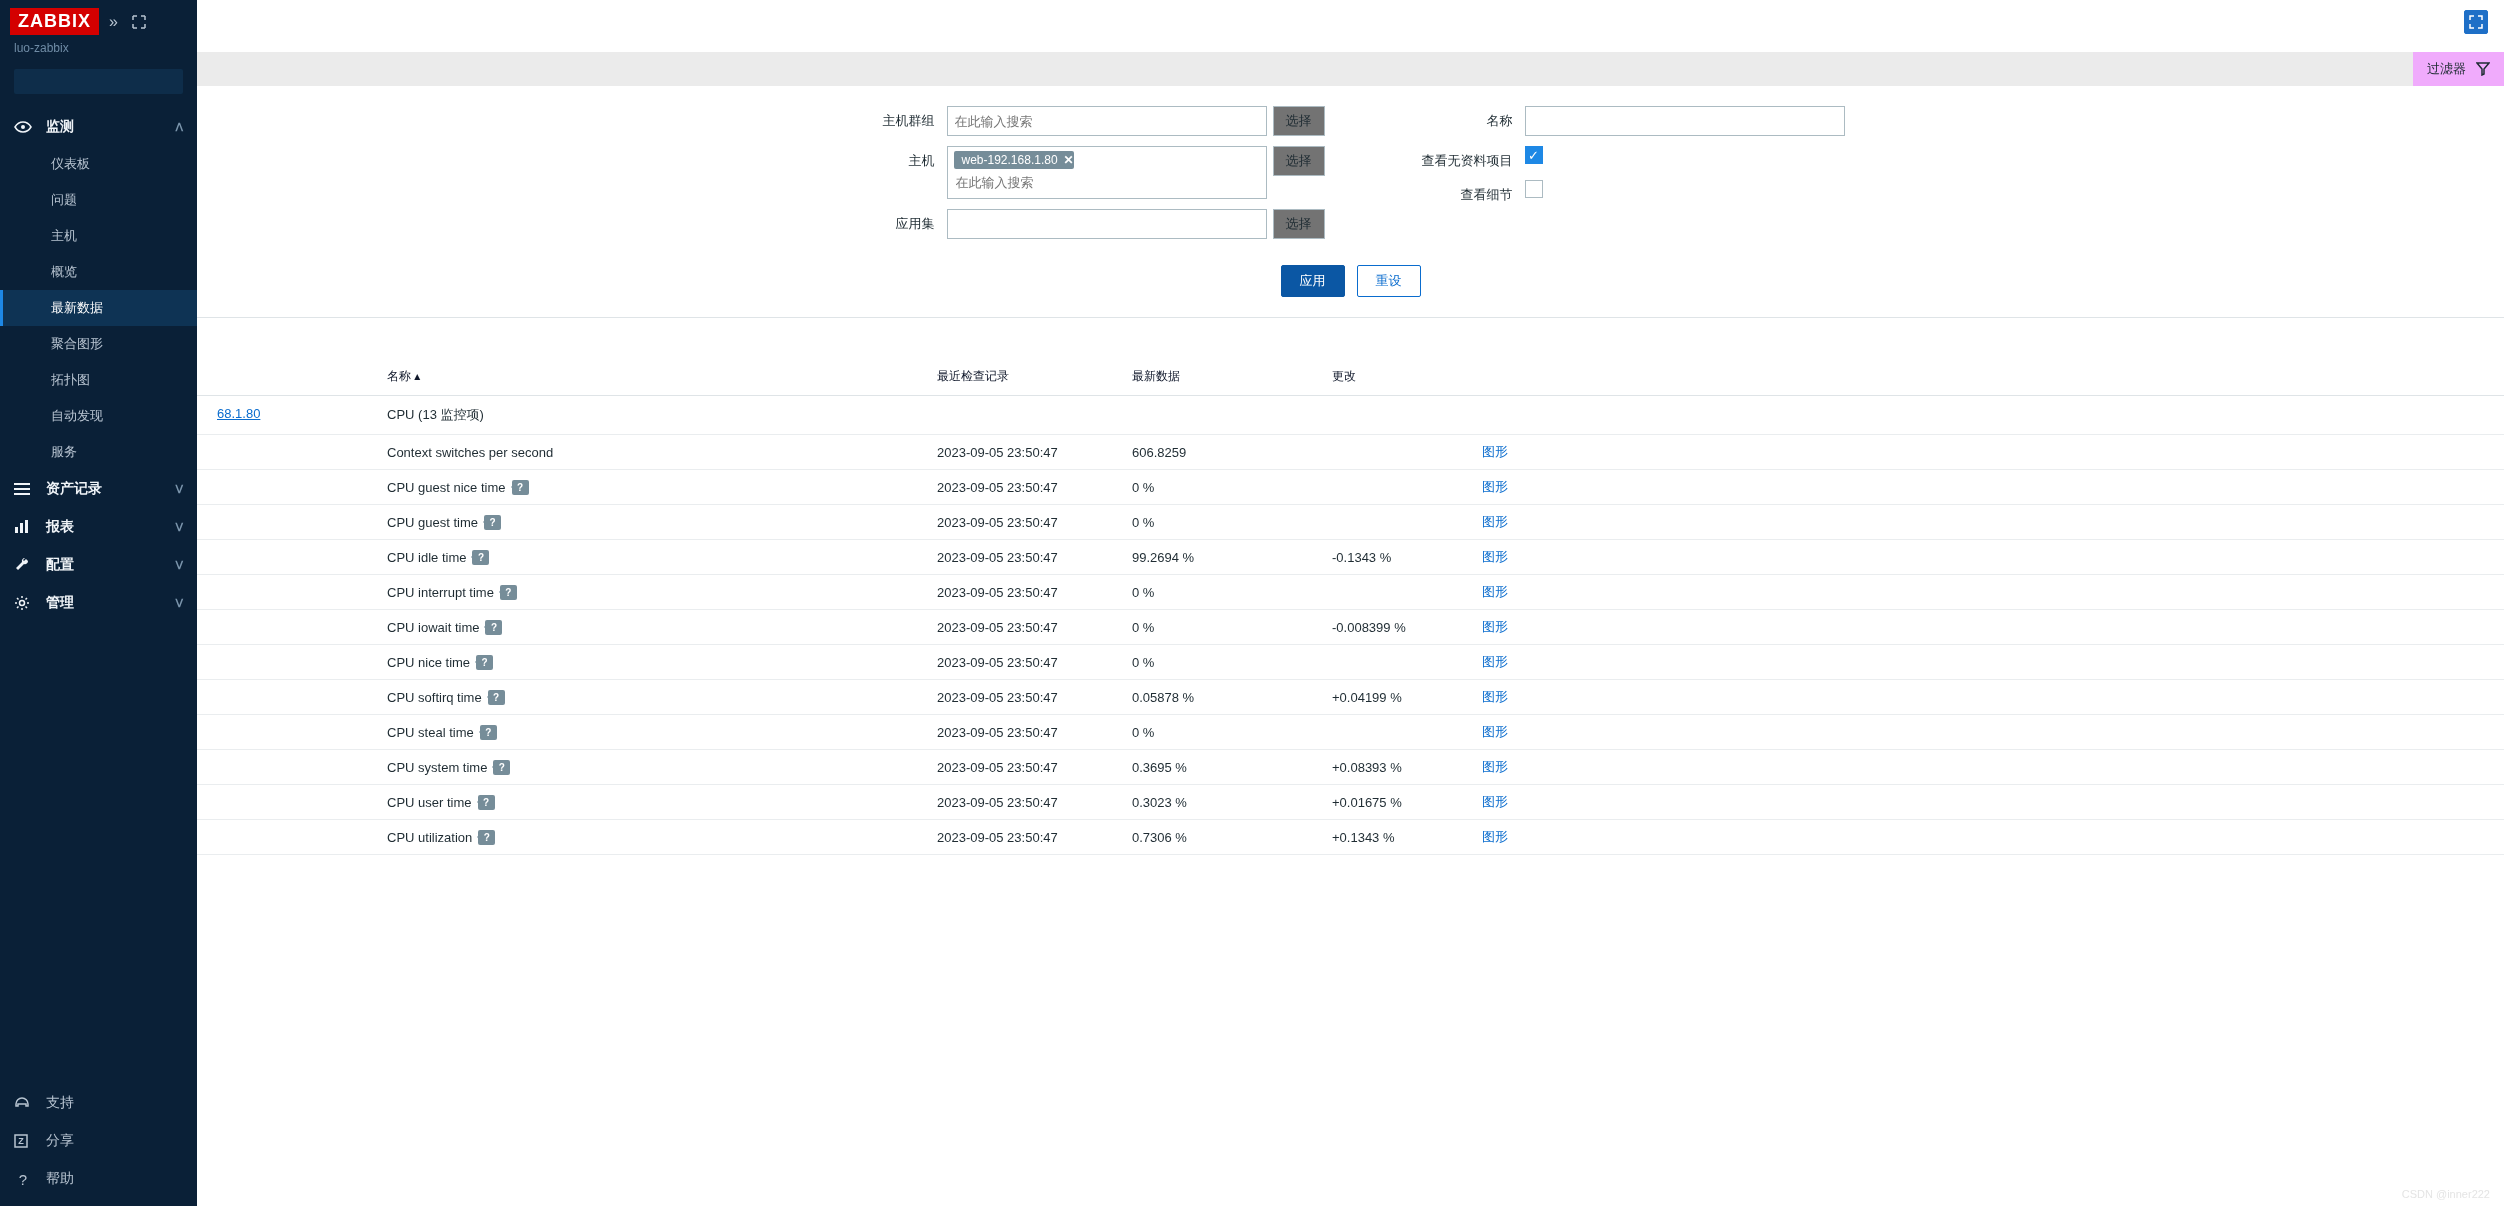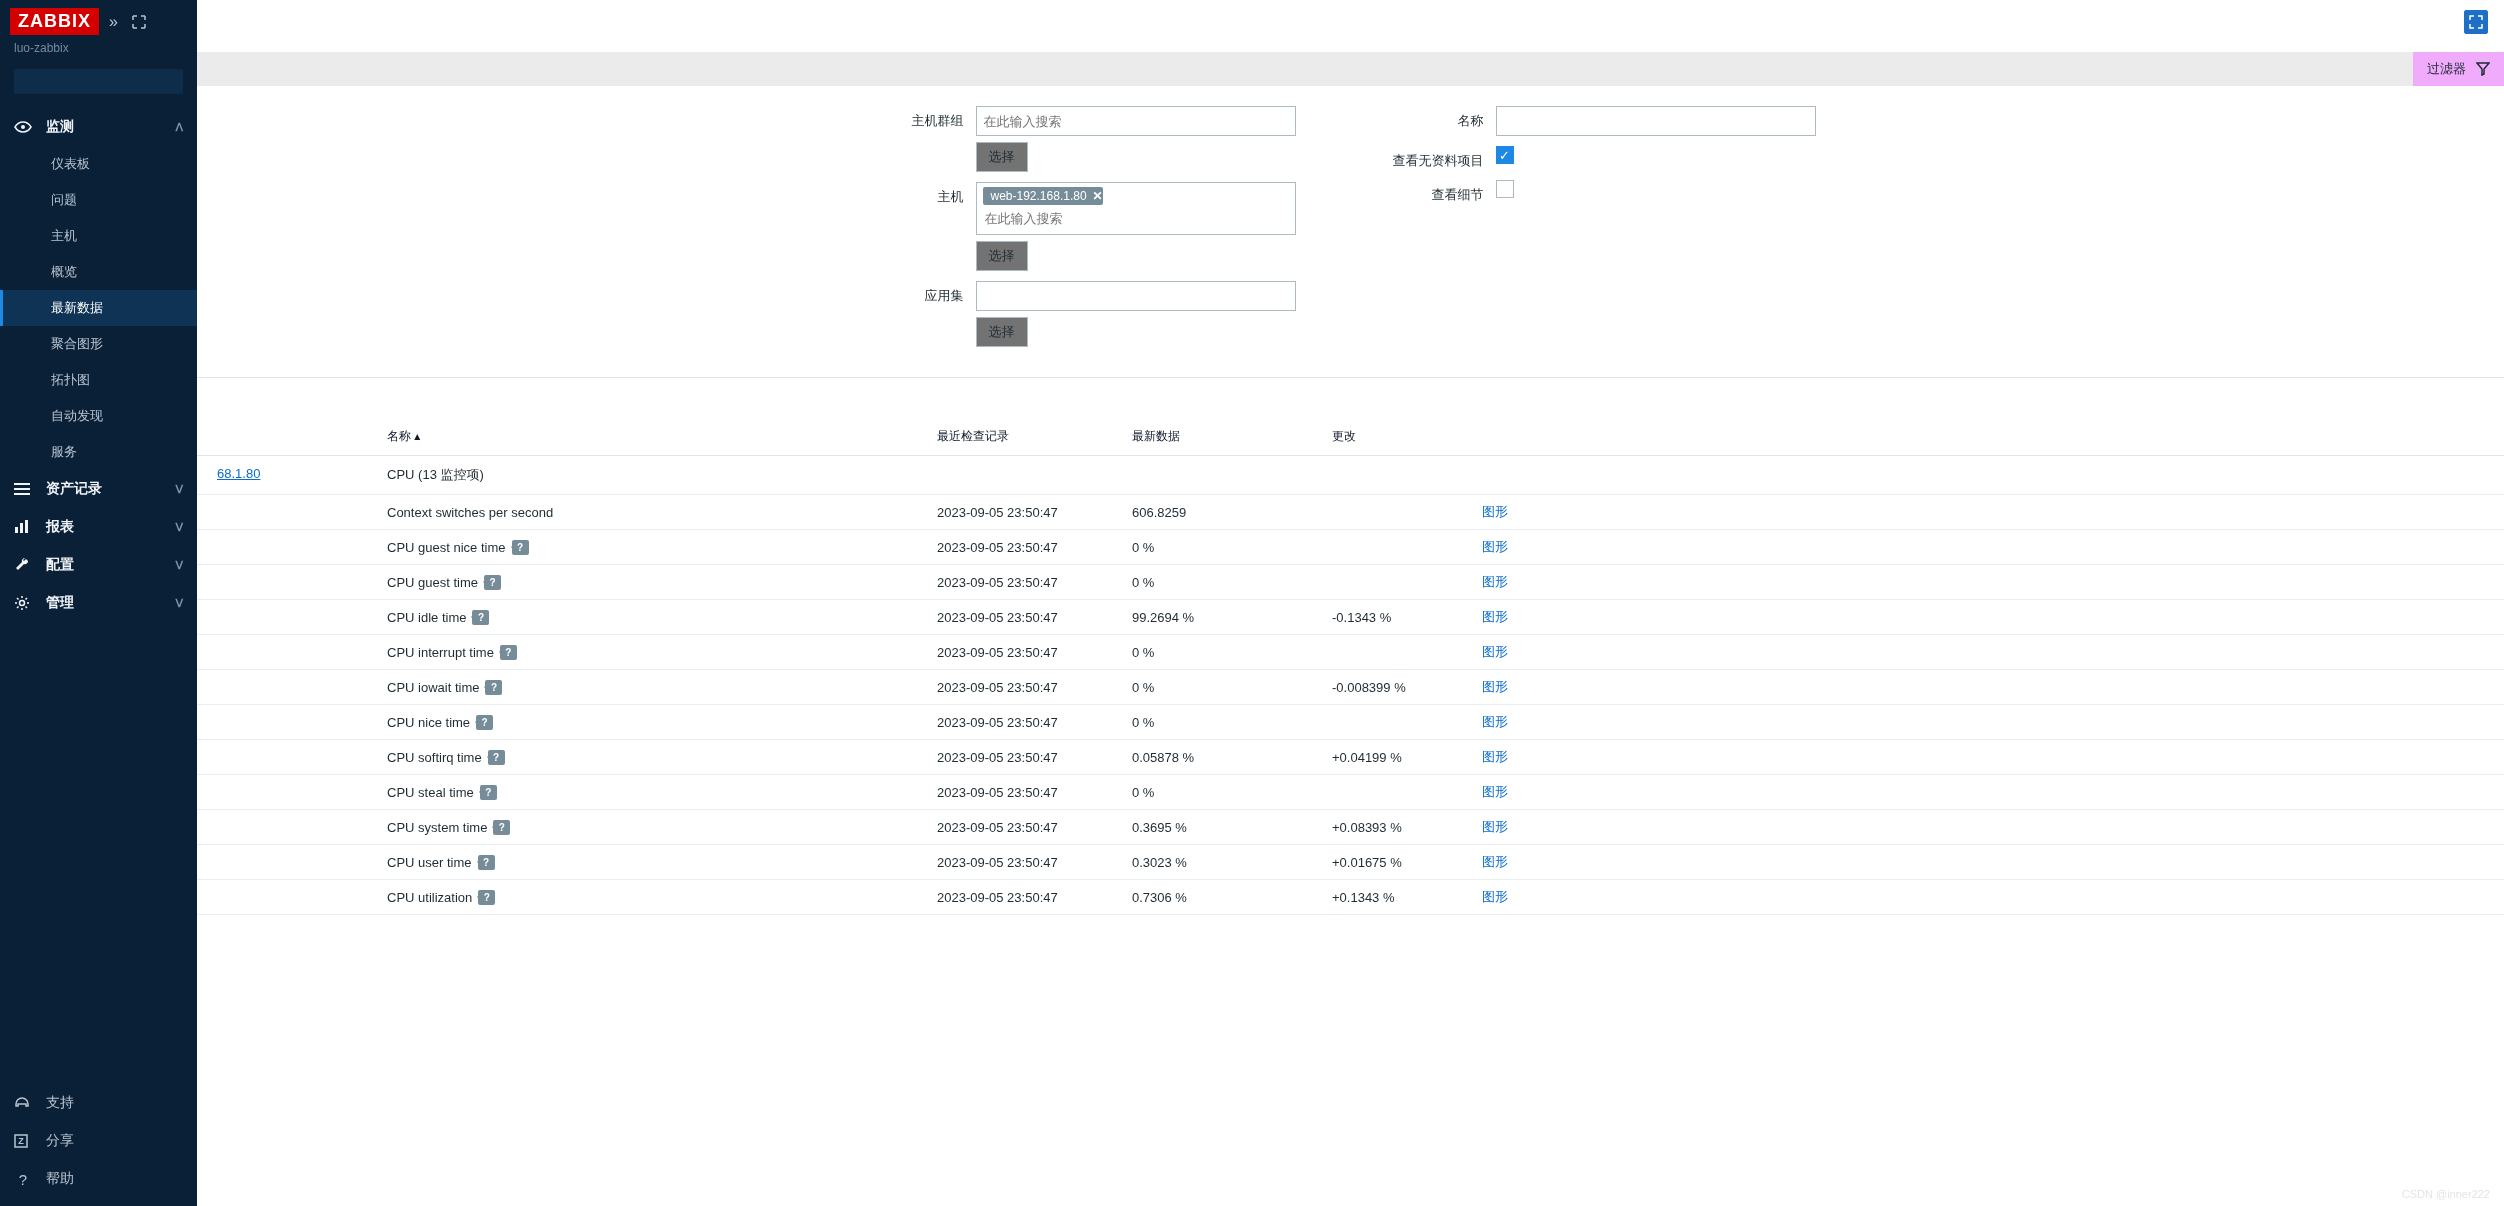--- a/index.html
+++ b/index.html
@@ -32,21 +32,21 @@
 .kiosk-btn { background: #1e6fc7; border: 1px solid #1e6fc7; border-radius: 2px; width: 24px; height: 24px; display: flex; align-items: center; justify-content: center; color: #fff; cursor: pointer; }
 
 .filter-bar { background: #ebebeb; display: flex; justify-content: flex-end; padding: 0; }
 .filter-tab { background: #f0abfc; padding: 8px 14px; display: flex; align-items: center; gap: 10px; font-size: 13px; cursor: pointer; }
 
 .filter-panel { padding: 20px 40px 20px 40px; border-bottom: 1px solid #dfe4e7; }
 .filter-grid { display: flex; gap: 80px; justify-content: center; }
 .filter-col { }
 .filter-row { display: flex; align-items: flex-start; margin-bottom: 10px; }
 .filter-label { width: 90px; text-align: right; padding-right: 12px; padding-top: 6px; color: #1f2c33; font-size: 13px; }
-.filter-ctrl { display: flex; gap: 6px; align-items: flex-start; flex-direction: column; }
+.filter-ctrl { display: flex; gap: 6px; align-items: flex-start; }
 .filter-input { width: 320px; border: 1px solid #acbbc2; padding: 5px 7px; font-size: 13px; min-height: 30px; }
 .filter-input-sm { width: 320px; border: 1px solid #acbbc2; padding: 5px 7px; font-size: 13px; min-height: 30px; }
 .tag-box { width: 320px; border: 1px solid #acbbc2; padding: 4px 6px; min-height: 52px; }
 .tag { display: inline-flex; align-items: flex-end; background: #768d99; color: #fff; font-size: 12px; padding: 2px 0 2px 8px; border-radius: 2px; gap: 6px; }
 .tag .x { cursor: pointer; font-weight: bold; }
 .tag-input { border: none; outline: none; font-size: 13px; padding: 4px 2px; display: block; width: 100%; margin-top: 2px; }
 .btn-select { background: #737373; border: 1px solid #acbbc2; padding: 5px 12px; font-size: 13px; cursor: pointer; color: #1f2c33; min-height: 30px; }
 .chk { width: 18px; height: 18px; border: 1px solid #acbbc2; display: inline-flex; align-items: center; justify-content: center; cursor: pointer; }
 .chk.checked { background: #1e88e5; border-color: #1e88e5; color: #fff; font-size: 13px; }
 
@@ -265,20 +265,24 @@
             </div>
           </div>
           <div class="filter-row">
             <div class="filter-label" style="width:120px">查看细节</div>
             <div class="filter-ctrl">
               <span class="chk"></span>
             </div>
           </div>
         </div>
       </div>
+      <div class="filter-actions">
+        <button class="btn-primary">应用</button>
+        <button class="btn-secondary">重设</button>
+      </div>
     </div>
 
     <div class="data-table">
       <div class="thead">
         <div class="col-host"></div>
         <div class="col col-name"><span>名称</span> ▴</div>
         <div class="col col-last">最近检查记录</div>
         <div class="col col-value">最新数据</div>
         <div class="col col-change">更改</div>
         <div class="col-action"></div>

